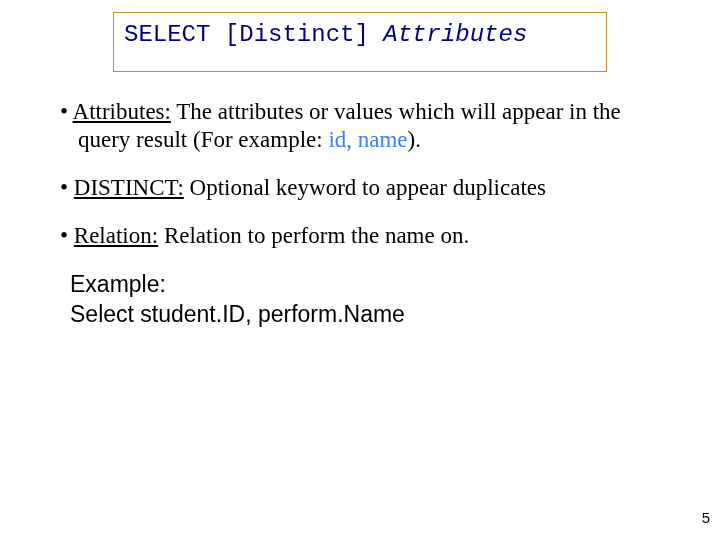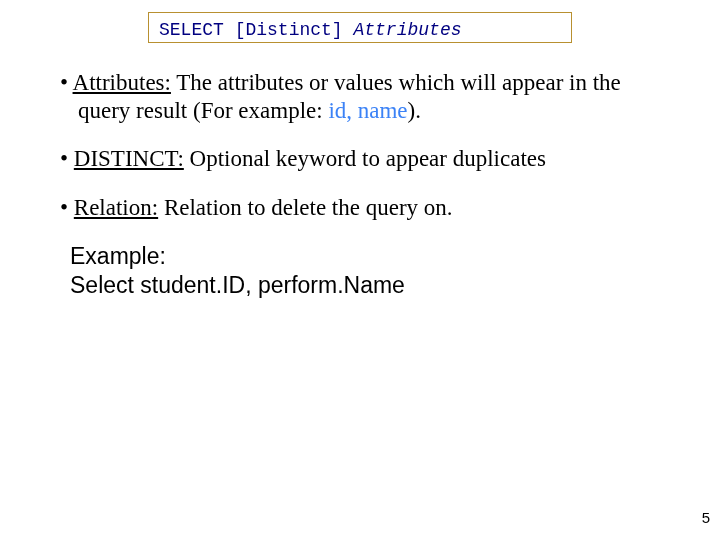--- a/index.html
+++ b/index.html
@@ -21,25 +21,25 @@
     text-align: center;
     font-family: "Comic Sans MS", "Comic Sans", cursive;
     font-weight: bold;
     font-size: 32px;
     color: #000080;
     text-decoration: underline;
     margin-bottom: 16px;
   }
   .code-box {
     border: 1.5px solid #b89030;
-    padding: 6px 10px 0 10px;
+    padding: 6px 10px 21px 10px;
     margin: 0 auto 26px auto;
-    width: 424px;
+    width: 494px;
     font-family: "Courier New", Courier, monospace;
-    font-size: 18px;
+    font-size: 24px;
     line-height: 1.3;
     color: #000080;
   }
   .code-box .kw { color: #000080; }
   .code-box .opt { color: #000080; }
   .code-box .arg { font-style: italic; color: #000080; }
   .code-line2 { padding-left: 26px; }
 
   .bullets {
     list-style: none;
@@ -92,21 +92,21 @@
   </div>
 
   <ul class="bullets">
     <li>
       <span class="term">Attributes:</span><span> The attributes or values which will appear in the query result (For example: </span><span class="highlight">id, name</span><span>).</span>
     </li>
     <li>
       <span class="term">DISTINCT:</span><span> Optional keyword to appear duplicates</span>
     </li>
     <li>
-      <span class="term">Relation:</span><span> Relation to delete the query on.</span>
+      <span class="term">Relation:</span><span> Relation to perform the name on.</span>
     </li>
   </ul>
 
   <div class="example">
     <div>Example:</div>
     <div>Select student.ID, perform.Name</div>
   </div>
 
   <div class="page-num">5</div>
 

